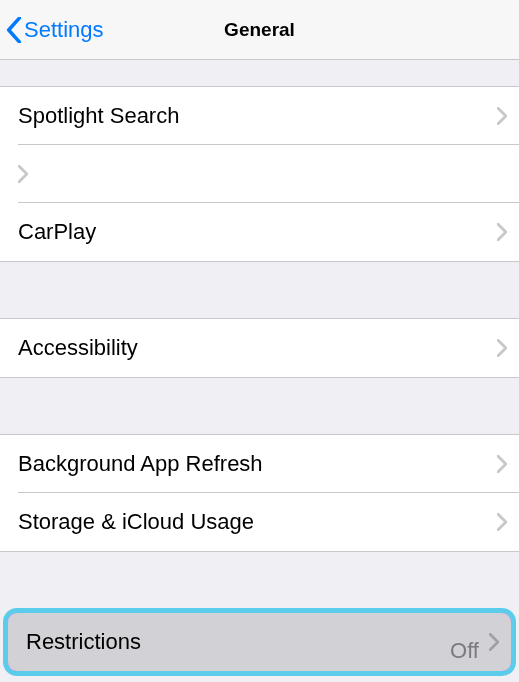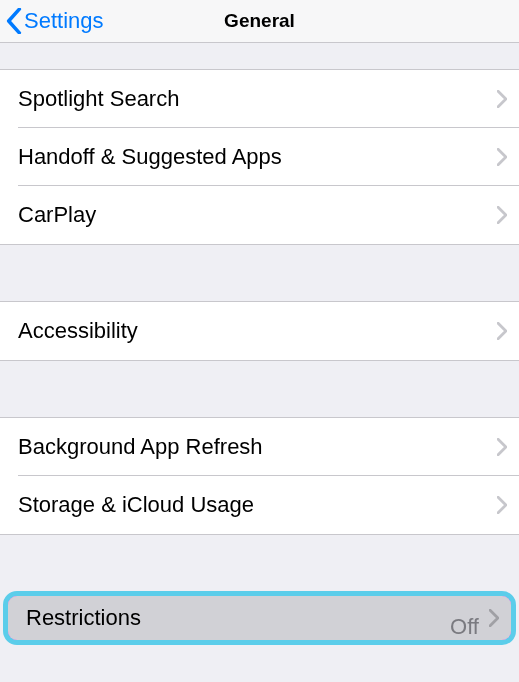--- a/index.html
+++ b/index.html
@@ -9,21 +9,21 @@
       font-family: -apple-system, "Helvetica Neue", Helvetica, Arial, sans-serif;
       -webkit-font-smoothing: antialiased;
     }
     body {
       width: 519px;
       height: 682px;
       background: #efeff4;
       overflow: hidden;
     }
     .nav-bar {
-      height: 43px;
+      height: 60px;
       background: #f7f7f8;
       border-bottom: 1px solid #c8c7cc;
       position: relative;
       display: flex;
       align-items: center;
     }
     .back-button {
       display: flex;
       align-items: center;
       color: #007aff;
@@ -100,21 +100,21 @@
       border-radius: 14px;
       margin: 0 3px;
       overflow: hidden;
     }
     .highlight-wrap .table-group {
       border-top: none;
       border-bottom: none;
     }
     .highlight-wrap .cell {
       background: #d1d1d6;
-      height: 44px;
+      height: 58px;
     }
     .highlight-wrap .cell .chevron {
       color: #a0a0a5;
     }
     .highlight-wrap .cell-value {
       color: #7a7a80;
     }
   </style>
 </head>
 <body>
@@ -136,21 +136,20 @@
 <div class="table-group">
   <div class="cell">
     <span class="cell-label">Spotlight Search</span>
     <span class="chevron">
       <svg width="10" height="18" viewBox="0 0 9 16" fill="none">
         <polyline points="1,1 8,8 1,15" stroke="#c7c7cc" stroke-width="2.5" stroke-linecap="round" stroke-linejoin="round"></polyline>
       </svg>
     </span>
   </div>
   <div class="cell">
-    <span class="cell-label">Handoff &amp; Suggested Apps</span>
     <span class="chevron">
       <svg width="10" height="18" viewBox="0 0 9 16" fill="none">
         <polyline points="1,1 8,8 1,15" stroke="#c7c7cc" stroke-width="2.5" stroke-linecap="round" stroke-linejoin="round"></polyline>
       </svg>
     </span>
   </div>
   <div class="cell">
     <span class="cell-label">CarPlay</span>
     <span class="chevron">
       <svg width="10" height="18" viewBox="0 0 9 16" fill="none">

